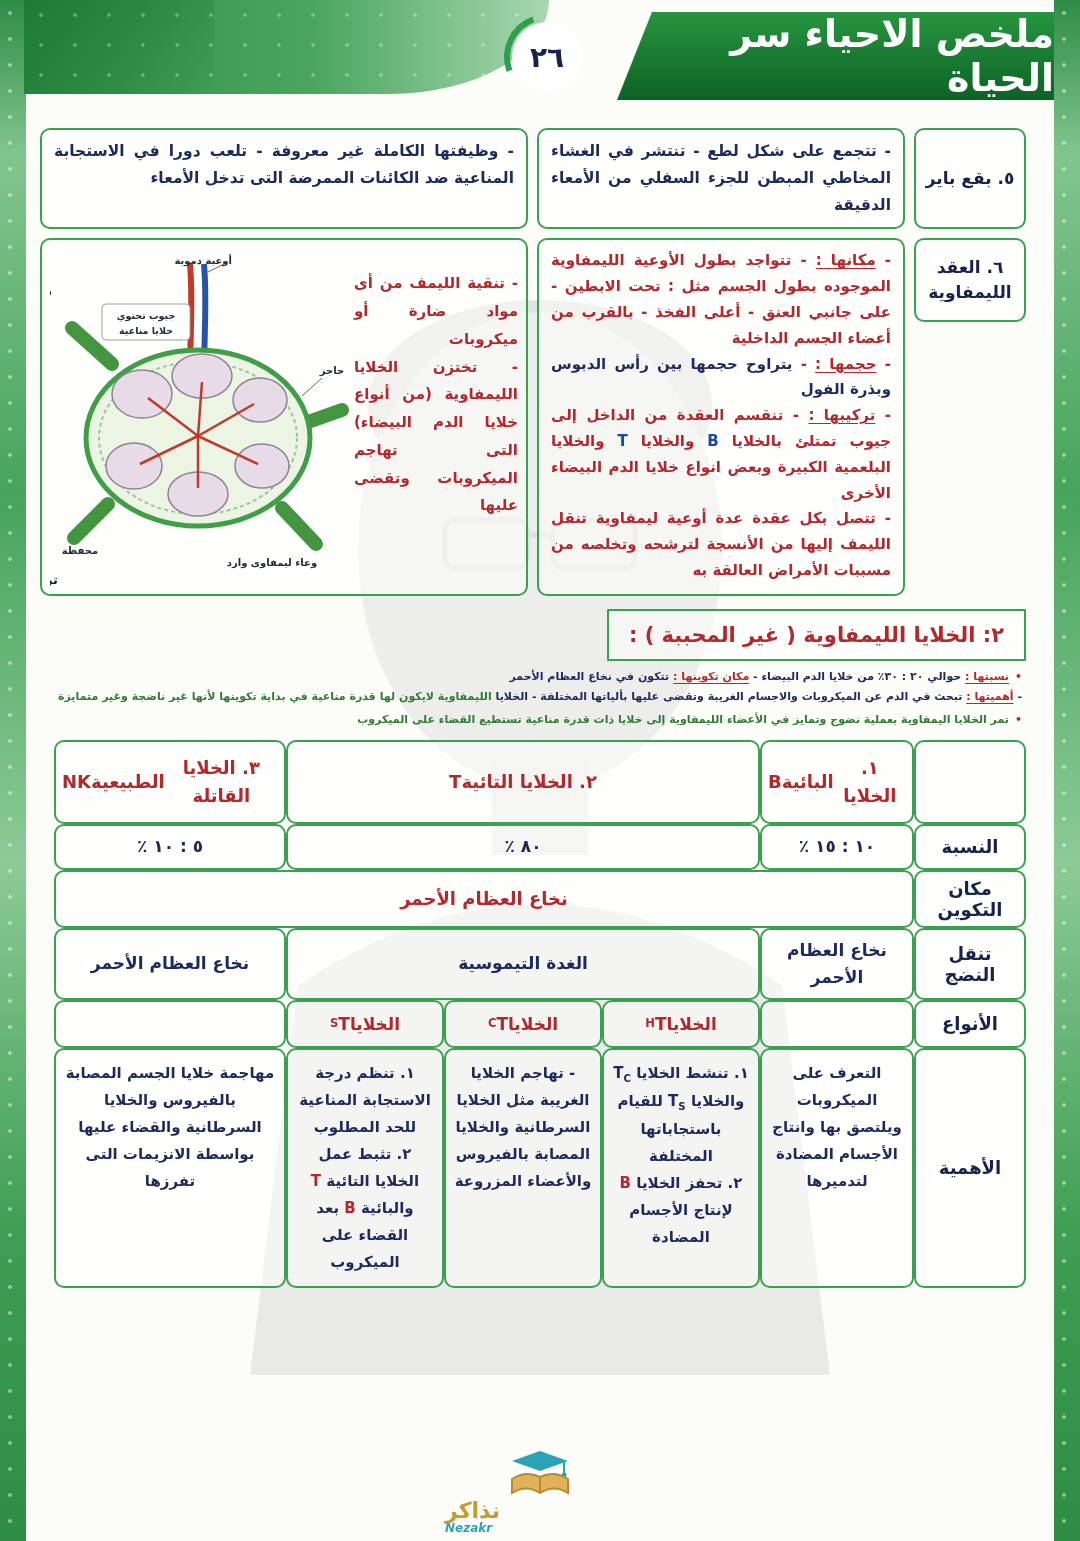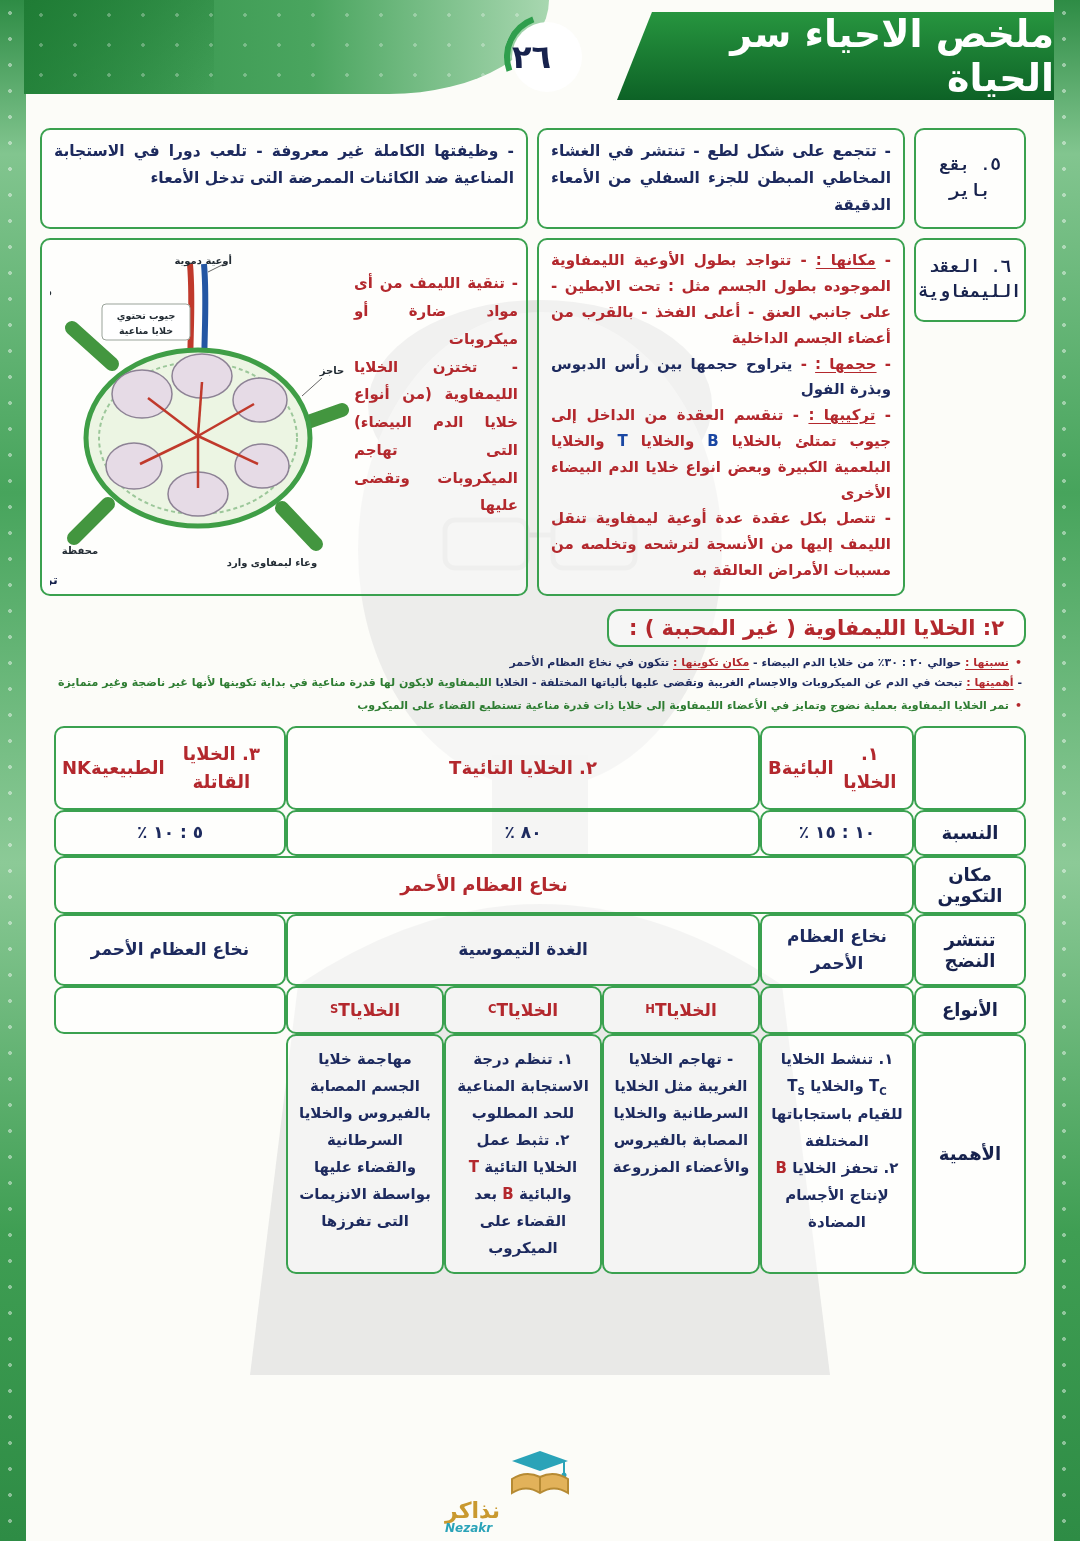--- a/index.html
+++ b/index.html
@@ -22,44 +22,44 @@
         background:linear-gradient(135deg,#1f7c35,#3fa45800);}
   .swoosh::after{content:"";position:absolute;inset:0;border-radius:inherit;opacity:.5;
         background-image:radial-gradient(circle,rgba(255,255,255,.6) 1.5px,transparent 2.1px);
         background-size:34px 30px;}
   .title-block{position:absolute;top:12px;right:0;left:585px;height:88px;
         background:linear-gradient(180deg,#27953f,#0d6226);
         clip-path:polygon(8% 0,100% 0,100% 100%,0 100%);
         display:flex;align-items:center;justify-content:center;}
   .title-block span{color:#fff;font-size:38px;letter-spacing:0;}
   .page-circle{position:absolute;top:22px;right:472px;width:70px;height:70px;background:#fff;border-radius:50%;
-        display:flex;align-items:center;justify-content:flex-end;font-size:32px;color:#17224d;z-index:4;}
+        display:flex;align-items:center;justify-content:center;font-size:28px;color:#17224d;z-index:4;}
   .page-circle::before{content:"";position:absolute;inset:-8px;border-radius:50%;
         border:6px solid transparent;border-left-color:#2f9e4d;transform:rotate(25deg);}
   
   .watermark{position:absolute;top:215px;left:50%;transform:translateX(-50%);width:620px;height:1160px;opacity:.5;z-index:0;}
   
   .content{position:absolute;top:128px;right:54px;left:54px;z-index:1;}
   .box{border:2.5px solid #3aa14f;border-radius:10px;background:rgba(255,255,255,.5);}
   .top-table{display:grid;grid-template-columns:112px 368px 1fr;gap:9px;}
   .cell-label{display:flex;align-items:center;justify-content:center;text-align:center;
-        color:#17224d;font-size:17px;padding:6px;line-height:1.5;font-family:Liberation Mono, monospace;}
+        color:#17224d;font-size:17px;padding:6px;line-height:1.5;}
   .r1{min-height:90px;}
   .cell-text{padding:8px 12px;font-size:15.5px;line-height:1.75;text-align:justify;}
   .r2-label{align-self:start;min-height:84px;}
   .details{font-size:15px;line-height:1.72;}
   .diagram-cell{display:flex;gap:4px;padding:6px 8px;}
   .diagram-text{width:164px;flex:none;font-size:15px;line-height:1.85;text-align:justify;padding-top:24px;}
   .node-svg{flex:1;height:342px;min-width:0;}
   .dlab{font-size:10px;font-weight:700;fill:#232c34;}
   .dsm{font-size:9.5px;}
   .dcap{font-size:13px;font-weight:700;fill:#17224d;}
   .heading-row{margin:13px 0 6px;}
-  .heading-box{display:inline-block;border:2.5px solid #3aa14f;border-radius:12px;background:rgba(255,255,255,.5);
-        color:#b3282d;font-size:21px;padding:5px 20px;}
+  .heading-box{display:inline-block;border:2.5px solid #3aa14f;border-radius:1px;background:rgba(255,255,255,.5);
+        color:#b3282d;font-size:21px;padding:12px 20px;}
   .bullets{font-size:11px;line-height:1.8;color:#1d2a5e;text-align:justify;padding:0 4px;}
   .bullets p{margin:3px 0;}
   .dot{color:#b3282d;padding-left:6px;}
   .main-table{display:grid;grid-template-columns:112px 154px 158px 158px 158px 1fr;margin-top:10px;}
   .mt-cell{display:flex;align-items:center;justify-content:center;text-align:center;padding:6px;}
   .mt-label{color:#17224d;font-size:18px;}
   .span3{grid-column:span 3;}
   .span5{grid-column:span 5;}
   .hdr{color:#b3282d;font-size:18px;line-height:1.55;}
   .val{color:#1d2a5e;font-size:17px;line-height:1.6;}
@@ -212,21 +212,21 @@
         </div>
 
       <div class="box mt-cell mt-label r-form">
           <span>مكان التكوين</span>
         </div>
       <div class="box mt-cell red-val r-form span5">
           <span>نخاع العظام الأحمر</span>
         </div>
 
       <div class="box mt-cell mt-label r-mat">
-          <span>تنتشر النضج</span>
+          <span>تنقل النضج</span>
         </div>
       <div class="box mt-cell val r-mat">
           <span>نخاع العظام الأحمر</span>
         </div>
       <div class="box mt-cell val r-mat span3">
           <span>الغدة التيموسية</span>
         </div>
       <div class="box mt-cell val r-mat">
           <span>نخاع العظام الأحمر</span>
         </div>
@@ -248,20 +248,21 @@
       <div class="box mt-cell hdr type r-types">
           <span class="c-red">الخلايا </span>
           <span class="c-red">T</span>
           <sub class="c-red">S</sub>
         </div>
       <div class="box mt-cell r-types"></div>
 
       <div class="box mt-cell mt-label">
           <span>الأهمية</span>
         </div>
+      <div class="box imp"><span class="c-navy">التعرف على الميكروبات ويلتصق بها وانتاج الأجسام المضادة لتدميرها</span></div>
       <div class="box imp"><span class="c-navy">١. تنشط الخلايا </span><span class="c-navy">T</span><sub class="c-navy">C</sub><span class="c-navy"> والخلايا </span><span class="c-navy">T</span><sub class="c-navy">S</sub><span class="c-navy"> للقيام باستجاباتها المختلفة</span><br><span class="c-navy">٢. تحفز الخلايا </span><span class="c-red">B</span><span class="c-navy"> لإنتاج الأجسام المضادة</span></div>
       <div class="box imp"><span class="c-navy">- تهاجم الخلايا الغريبة مثل الخلايا السرطانية والخلايا المصابة بالفيروس والأعضاء المزروعة</span></div>
       <div class="box imp"><span class="c-navy">١. تنظم درجة الاستجابة المناعية للحد المطلوب</span><br><span class="c-navy">٢. تثبط عمل الخلايا التائية </span><span class="c-red">T</span><span class="c-navy"> والبائية </span><span class="c-red">B</span><span class="c-navy"> بعد القضاء على الميكروب</span></div>
       <div class="box imp"><span class="c-navy">مهاجمة خلايا الجسم المصابة بالفيروس والخلايا السرطانية والقضاء عليها بواسطة الانزيمات التى تفرزها</span></div>
     </section>
 
   </main>
 
   <div class="logo">
     <svg width="72" height="50" viewBox="0 0 72 50">

